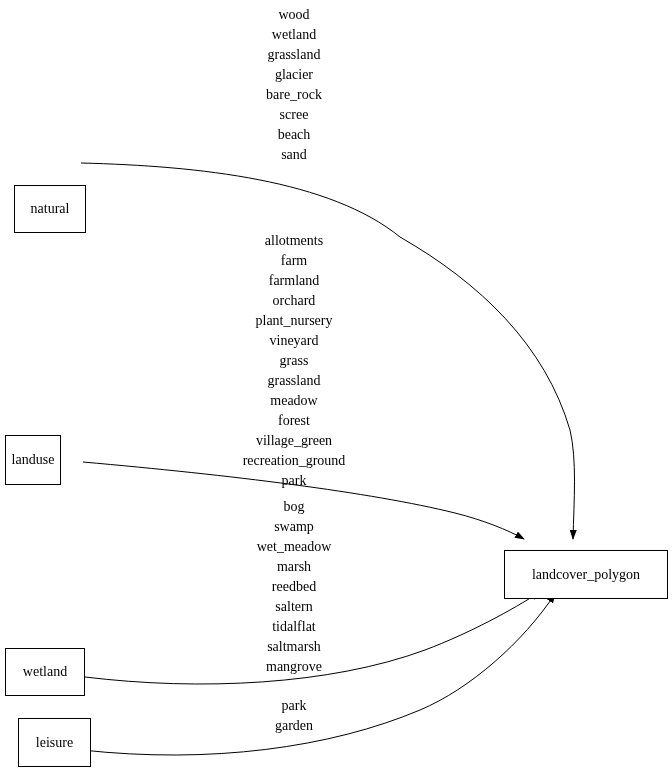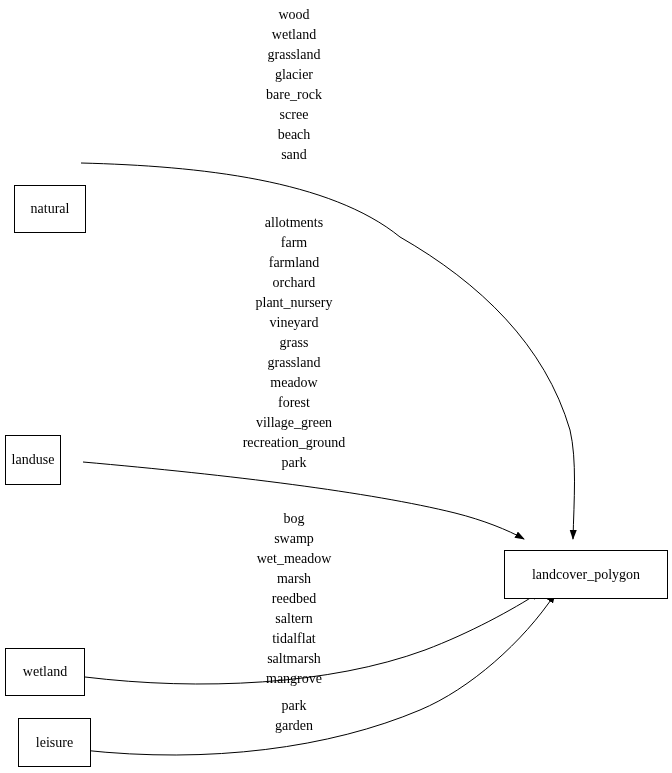--- a/index.html
+++ b/index.html
@@ -86,35 +86,35 @@
 
   <div class="edge-label" style="left:184px; top:5px;">wood
 wetland
 grassland
 glacier
 bare_rock
 scree
 beach
 sand</div>
 
-  <div class="edge-label" style="left:184px; top:213px;">allotments
+  <div class="edge-label" style="left:184px; top:231px;">allotments
 farm
 farmland
 orchard
 plant_nursery
 vineyard
 grass
 grassland
 meadow
 forest
 village_green
 recreation_ground
 park</div>
 
-  <div class="edge-label" style="left:184px; top:497px;margin-top:12px;">bog
+  <div class="edge-label" style="left:184px; top:497px;">bog
 swamp
 wet_meadow
 marsh
 reedbed
 saltern
 tidalflat
 saltmarsh
 mangrove</div>
 
   <div class="edge-label" style="left:184px; top:696px;">park

